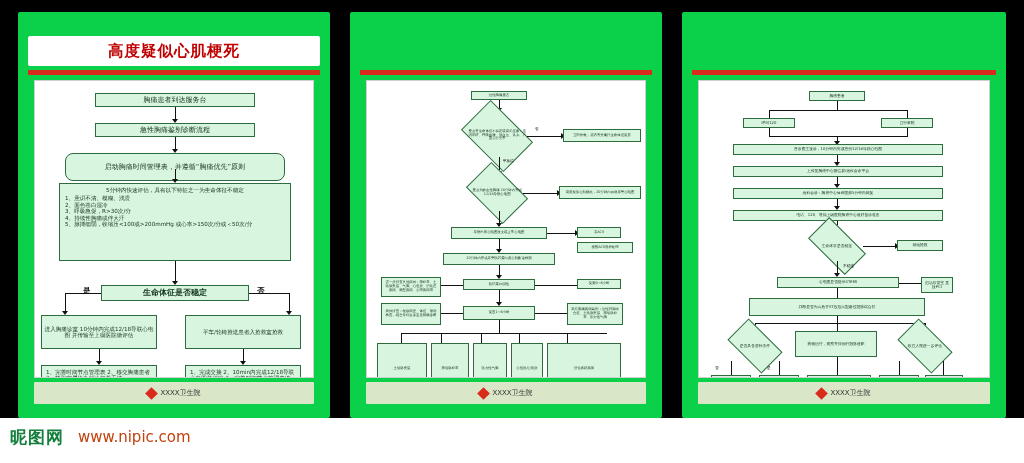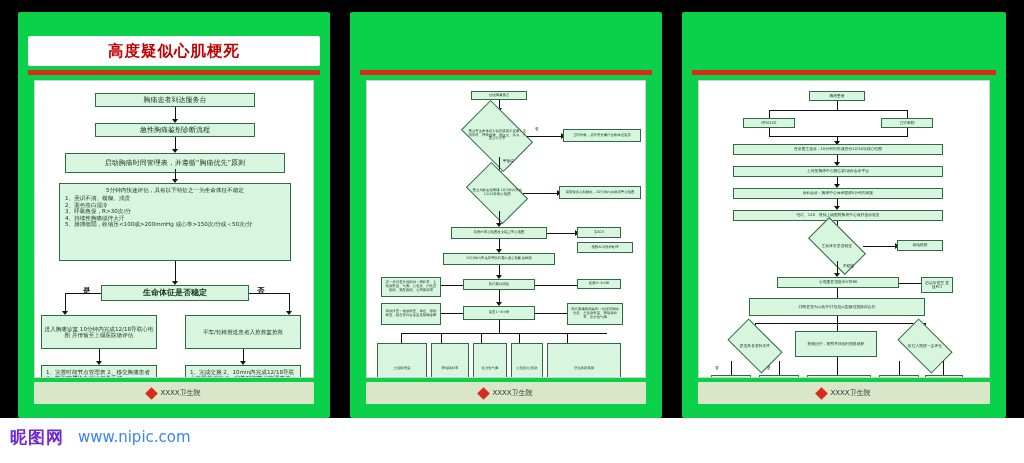--- a/index.html
+++ b/index.html
@@ -44,22 +44,22 @@
   .p1 .big{font-size:8px;font-weight:bold;}
   .p1 .lbl{font-size:7.5px;font-weight:bold;}
   .p1 .small{font-size:5.6px;}
   .p2 .node, .p2 .dia{font-size:3.4px;}
   .p2 .lbl{font-size:3.6px;}
   .p3 .node, .p3 .dia{font-size:3.8px;}
   .p3 .lbl{font-size:3.8px;}
 
   
   .wm{position:absolute;left:0;bottom:0;width:1024px;height:45px;background:#fff;}
-  .wm-logo{position:absolute;left:10px;top:8px;font-size:17px;font-weight:bold;color:#6d28d9;letter-spacing:1px;}
-  .wm-url{position:absolute;left:78px;top:10px;font-size:15px;color:#3b82f6;}
+  .wm-logo{position:absolute;left:10px;top:8px;font-size:17px;font-weight:bold;color:#15803d;letter-spacing:1px;}
+  .wm-url{position:absolute;left:78px;top:10px;font-size:15px;color:#c2410c;}
   .wm-id{position:absolute;right:8px;top:14px;font-size:10px;color:#555;}
 </style>
 </head>
 <body>
 
 <div class="stage">
 
   <div class="poster p1">
     <div class="title-wrap">
       <div class="title">高度疑似心肌梗死</div>
@@ -72,21 +72,21 @@
         </div>
       <div class="ln vl" style="left:140px;top:26px;height:14px;"></div>
       <div class="arw" style="left:137px;top:38px;"></div>
 
       <div class="node" style="left:60px;top:42px;width:160px;height:14px;">
           <span class="inner">急性胸痛鉴别诊断流程</span>
         </div>
       <div class="ln vl" style="left:140px;top:56px;height:14px;"></div>
       <div class="arw" style="left:137px;top:68px;"></div>
 
-      <div class="node" style="left:30px;top:72px;width:220px;height:20px;">
+      <div class="node" style="left:30px;top:72px;width:220px;height:28px;border-radius:8px;">
           <span class="inner">启动胸痛时间管理表，并遵循“胸痛优先”原则</span>
         </div>
       <div class="ln vl" style="left:140px;top:88px;height:12px;"></div>
       <div class="arw" style="left:137px;top:98px;"></div>
 
       <div class="node left" style="left:24px;top:102px;width:232px;height:78px;align-items:flex-start;">
         <div class="inner" style="padding:3px 5px;">
           <div class="small" style="text-align:center;margin-bottom:2px;">5分钟内快速评估，具有以下特征之一为生命体征不稳定</div>
           <div class="small">1、意识不清、模糊、浅溃</div>
           <div class="small">2、面色苍白湿冷</div>

